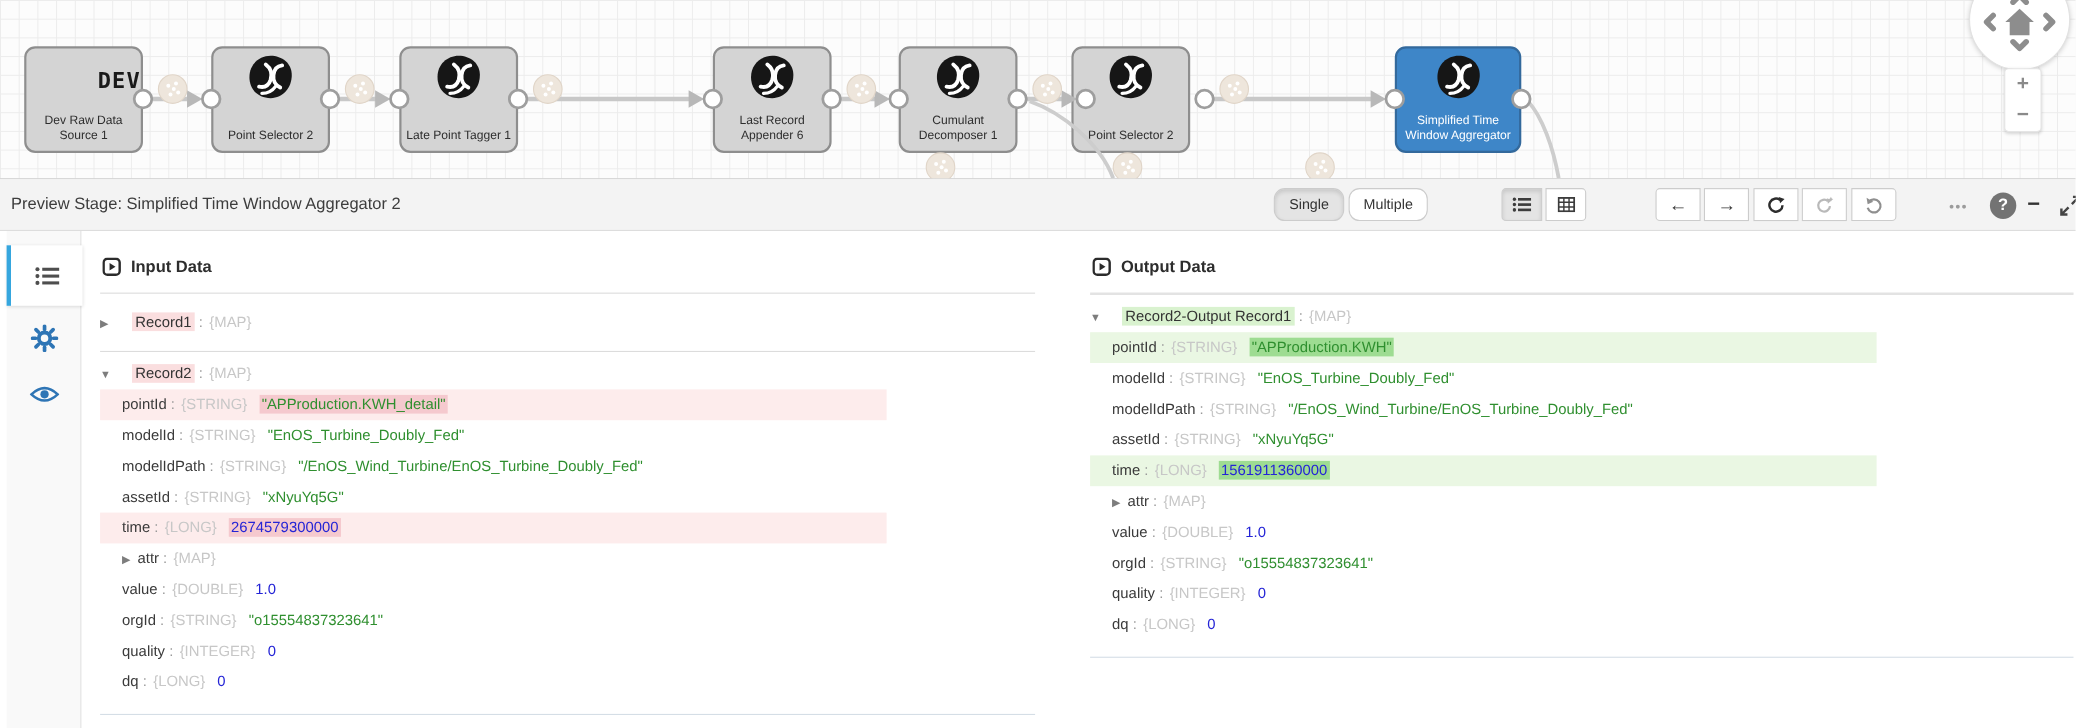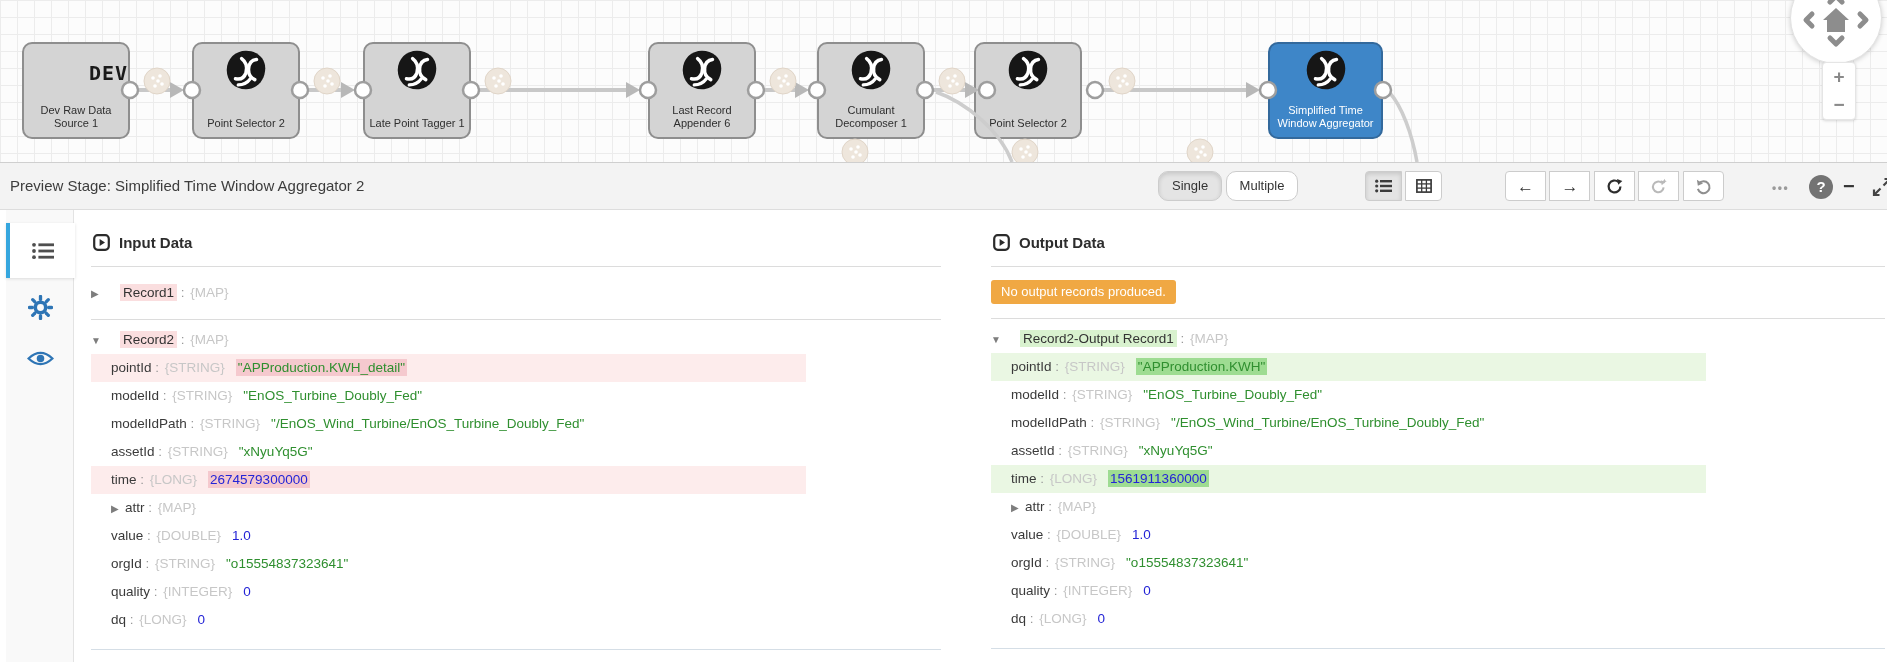--- a/index.html
+++ b/index.html
@@ -420,21 +420,20 @@
   <section class="panel pout">
     <header class="panel-h">
       <svg width="17" height="17" viewBox="0 0 17 17">
         <rect x="1.2" y="1.2" width="14.6" height="14.6" rx="3.5" fill="none" stroke="#2b2b2b" stroke-width="2.2"></rect>
         <path d="M6.6 5 L12 8.5 L6.6 12 Z" fill="#2b2b2b"></path>
       </svg>
       <span class="title">Output Data</span>
     </header>
     <div class="divider"></div>
     <div id="out-blocks">
-        <div class="block notice-block"><span class="notice">No output records produced.</span></div>
         <div class="divider"></div>
         <div class="block expanded">
           <div class="rec-row"><span class="caret">▼</span><span class="rname out">Record2-Output Record1</span><span class="colon"> : </span><span class="ftype">{MAP}</span></div>
           <div class="frow rhl-out"><span class="fname">pointId</span><span class="colon"> : </span><span class="ftype">{STRING}</span><span class="fval string vhl-out">"APProduction.KWH"</span></div>
           <div class="frow"><span class="fname">modelId</span><span class="colon"> : </span><span class="ftype">{STRING}</span><span class="fval string">"EnOS_Turbine_Doubly_Fed"</span></div>
           <div class="frow"><span class="fname">modelIdPath</span><span class="colon"> : </span><span class="ftype">{STRING}</span><span class="fval string">"/EnOS_Wind_Turbine/EnOS_Turbine_Doubly_Fed"</span></div>
           <div class="frow"><span class="fname">assetId</span><span class="colon"> : </span><span class="ftype">{STRING}</span><span class="fval string">"xNyuYq5G"</span></div>
           <div class="frow rhl-out"><span class="fname">time</span><span class="colon"> : </span><span class="ftype">{LONG}</span><span class="fval number vhl-out">1561911360000</span></div>
           <div class="frow"><span class="caret">▶</span><span class="fname">attr</span><span class="colon"> : </span><span class="ftype">{MAP}</span></div>
           <div class="frow"><span class="fname">value</span><span class="colon"> : </span><span class="ftype">{DOUBLE}</span><span class="fval number">1.0</span></div>

